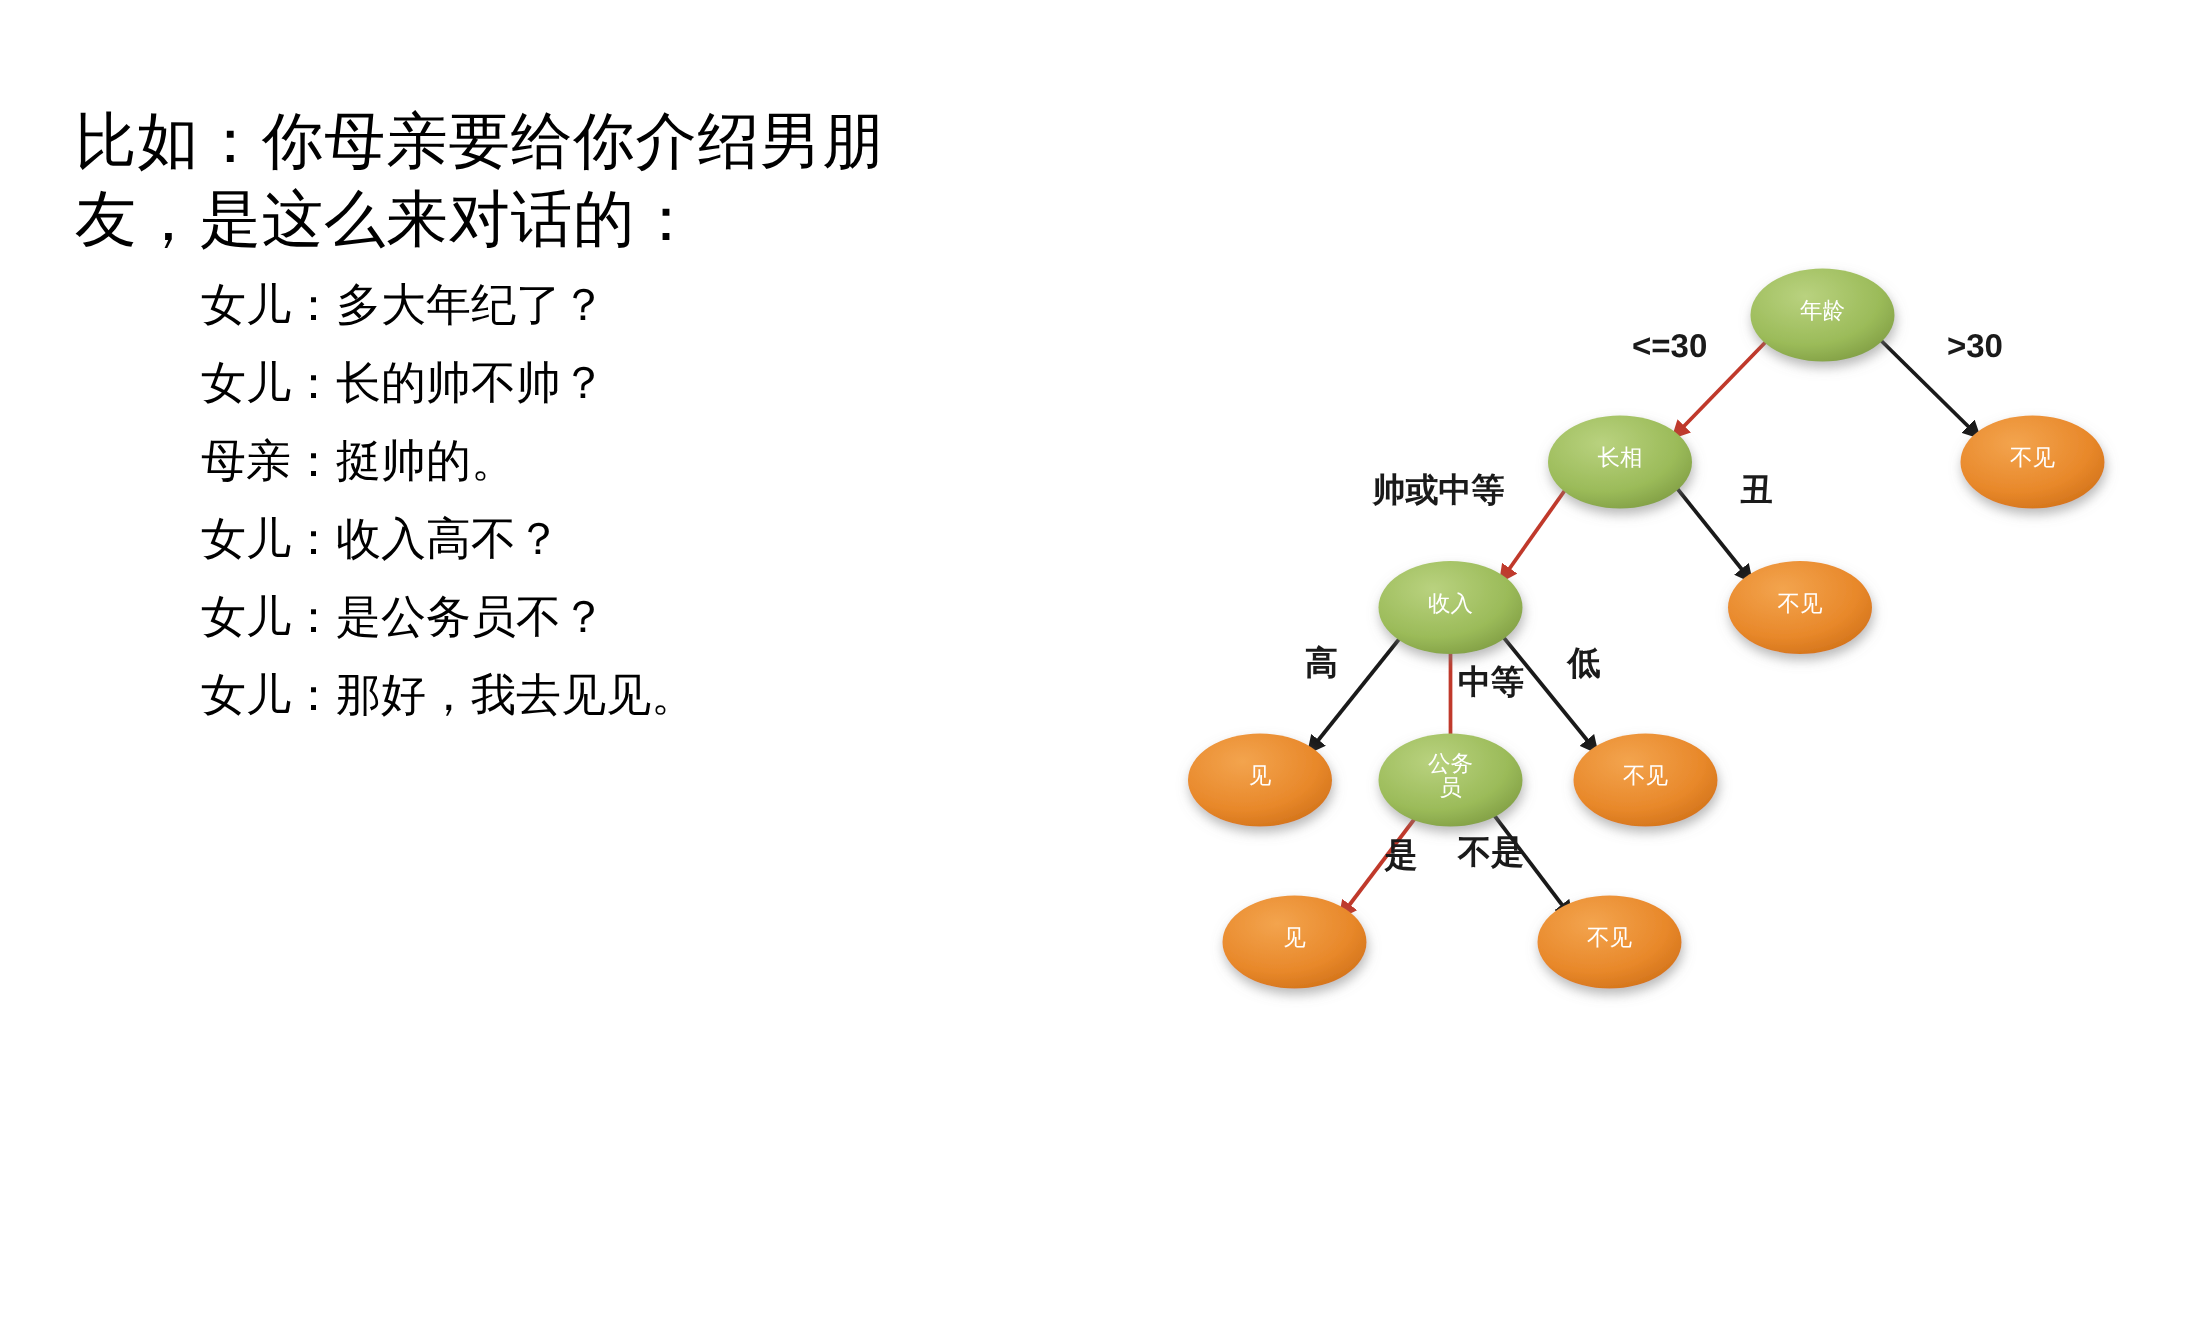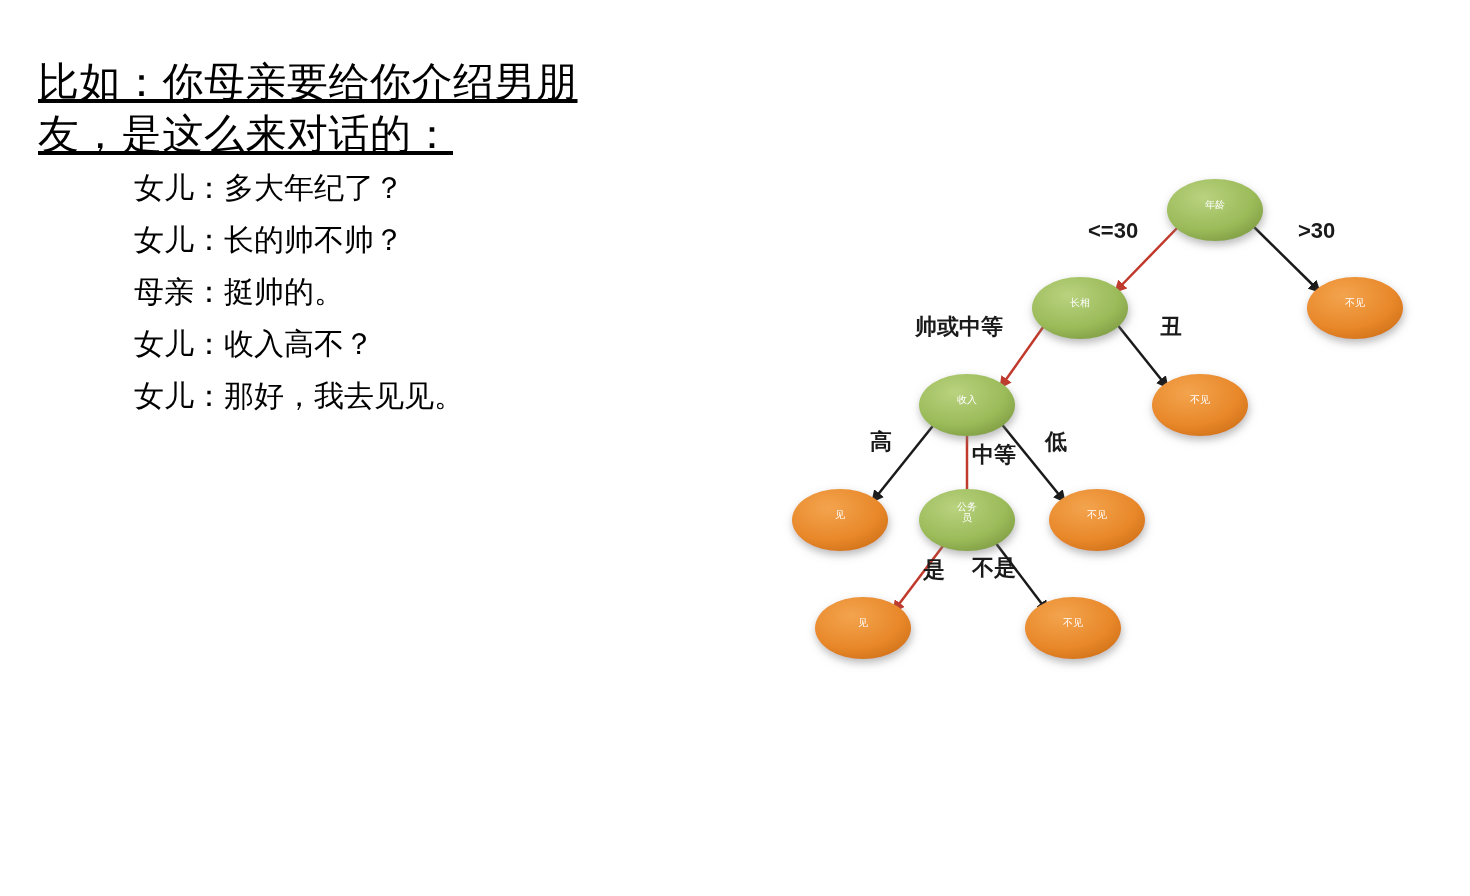--- a/index.html
+++ b/index.html
@@ -26,23 +26,22 @@
   #text-col {
     position: absolute;
     left: 34px;
     top: 52px;
     width: 680px;
   }
   .intro {
     font-size: 41px;
     line-height: 1.28;
     letter-spacing: 0.5px;
-    margin: 4px;
+    margin: 16px;
     white-space: pre-wrap;
-    text-decoration: underline;
   }
   .dialog-list {
     margin: 10px 0 0 0;
     padding: 0;
     list-style: none;
   }
   .dialog-line {
     font-size: 30px;
     line-height: 1.0;
     margin: 0 0 22px 0;
@@ -69,41 +68,42 @@
     position: absolute;
     font-family: "Liberation Sans", "DejaVu Sans", sans-serif;
     font-size: 22px;
     font-weight: bold;
     color: #1a1a1a;
     white-space: nowrap;
   }
   .node-label {
     position: absolute;
     font-family: "Liberation Sans", "DejaVu Sans", sans-serif;
-    font-size: 10px;
+    font-size: 15px;
     color: #ffffff;
     text-align: center;
     white-space: pre-line;
     line-height: 1.05;
     pointer-events: none;
   }
 </style>
 </head>
 <body>
 
 <div id="slide">
 
   <div id="text-col">
     <p class="intro">比如：你母亲要给你介绍男朋
 友，是这么来对话的：</p>
     <ul class="dialog-list">
       <li class="dialog-line">女儿：多大年纪了？</li>
       <li class="dialog-line">女儿：长的帅不帅？</li>
       <li class="dialog-line">母亲：挺帅的。</li>
       <li class="dialog-line">女儿：收入高不？</li>
+      <li class="dialog-line">女儿：是公务员不？</li>
       <li class="dialog-line">女儿：那好，我去见见。</li>
     </ul>
   </div>
 
   <div id="tree-wrap">
     <svg id="tree-svg" viewBox="0 0 700 560">
       <defs>
         <radialGradient id="gradGreen" cx="38%" cy="30%" r="80%">
           <stop offset="0%" stop-color="#b9d27f"></stop>
           <stop offset="65%" stop-color="#9bbb59"></stop>

